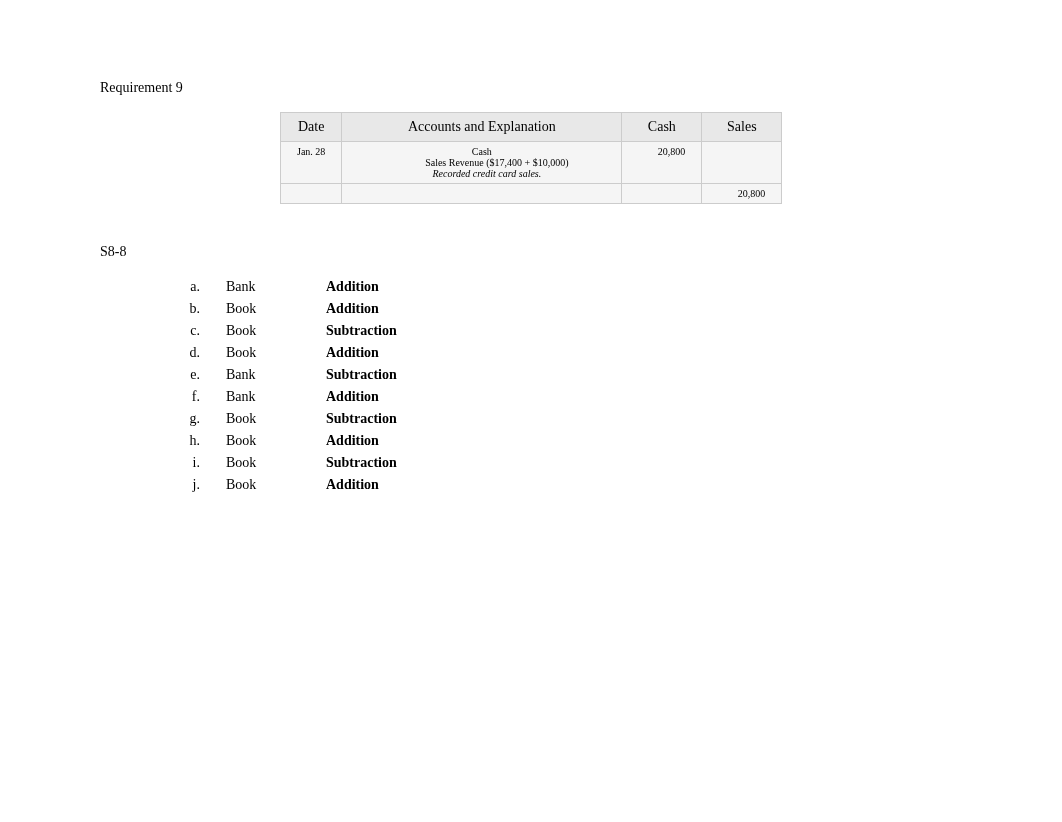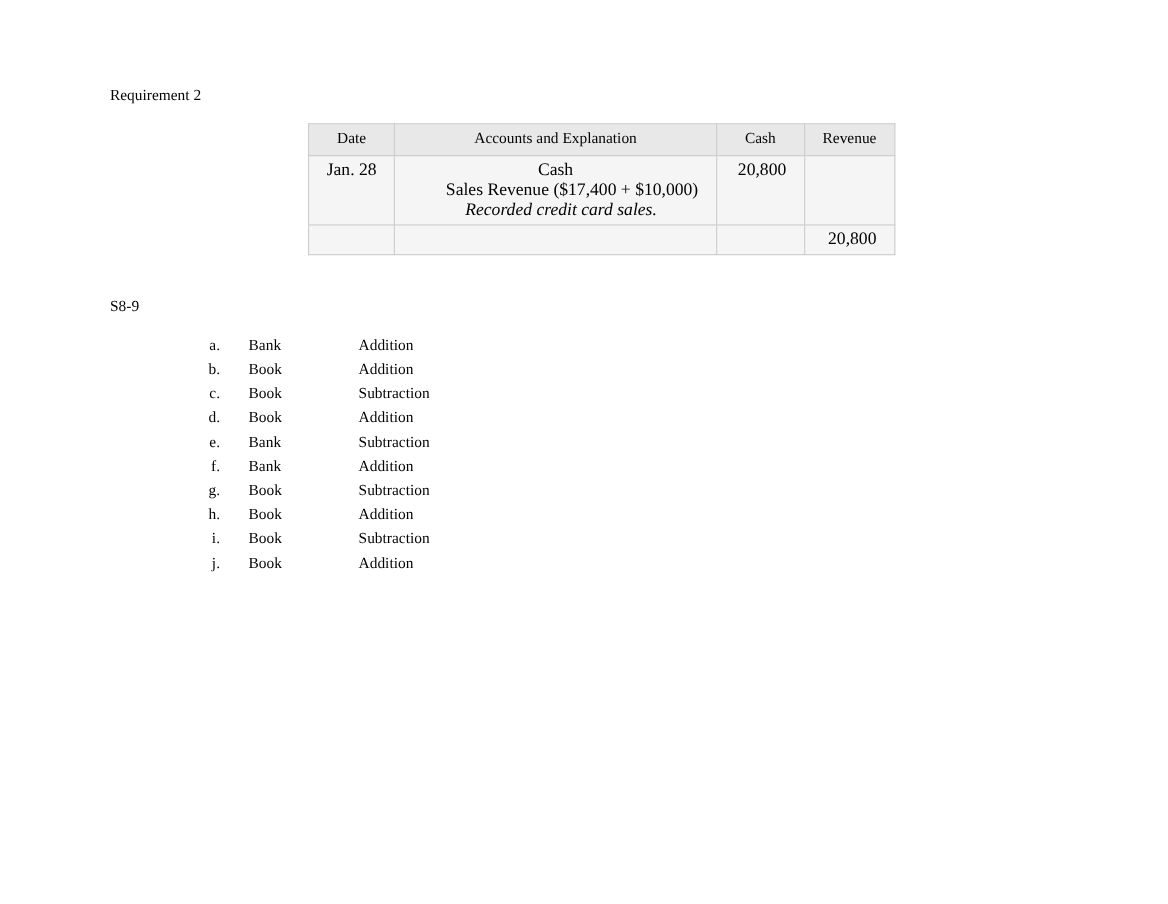--- a/index.html
+++ b/index.html
@@ -41,21 +41,21 @@
     .journal-table th.accounts-col {
       min-width: 280px;
     }
     .journal-table th.debit-col,
     .journal-table th.credit-col {
       min-width: 80px;
     }
     .journal-table td {
       border: 1px solid #ccc;
       padding: 4px 16px;
-      font-size: 16px;
+      font-size: 10px;
       vertical-align: top;
     }
     .journal-table td.date-cell {
       text-align: left;
       white-space: nowrap;
     }
     .journal-table td.accounts-cell {
       text-align: center;
     }
     .journal-table td.debit-cell {
@@ -92,38 +92,39 @@
     .items-table td.letter-col {
       width: 40px;
       text-align: right;
       padding-right: 20px;
     }
     .items-table td.type-col {
       width: 100px;
     }
     .items-table td.action-col {
       width: 120px;
+      font-weight: bold;
     }
   </style>
 </head>
 <body>
 
 <div class="page-content">
 
   <div class="requirement-heading">
-    <span>Requirement 2</span>
+    <span>Requirement 9</span>
   </div>
 
   <table class="journal-table">
     <thead>
       <tr>
         <th class="date-col">Date</th>
         <th class="accounts-col">Accounts and Explanation</th>
         <th class="debit-col">Cash</th>
-        <th class="credit-col">Revenue</th>
+        <th class="credit-col">Sales</th>
       </tr>
     </thead>
     <tbody id="journal-tbody">
     <tr>
     <td class="date-cell">Jan. 28</td>
     <td class="accounts-cell">
       <span class="account-name">Cash</span>
       <span class="account-sub">Sales Revenue ($17,400 + $10,000)</span>
       <span class="explanation">Recorded credit card sales.</span>
     </td>
@@ -133,21 +134,21 @@
         <tr>
     <td class="date-cell"></td>
     <td class="accounts-cell"></td>
     <td class="debit-cell"></td>
     <td class="credit-cell">20,800</td>
   </tr>
       </tbody>
   </table>
 
   <div class="s8-heading">
-    <span>S8-9</span>
+    <span>S8-8</span>
   </div>
 
   <table class="items-table">
     <tbody id="items-tbody">
     <tr>
       <td class="letter-col">a.</td>
       <td class="type-col">Bank</td>
       <td class="action-col">Addition</td>
     </tr>
         <tr>

